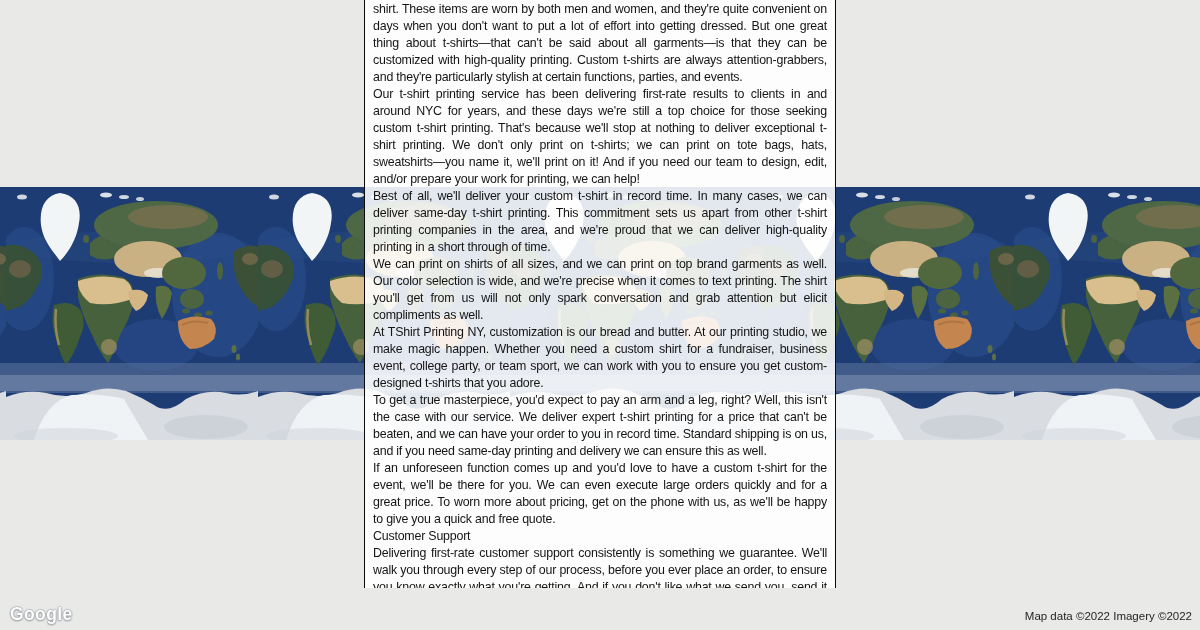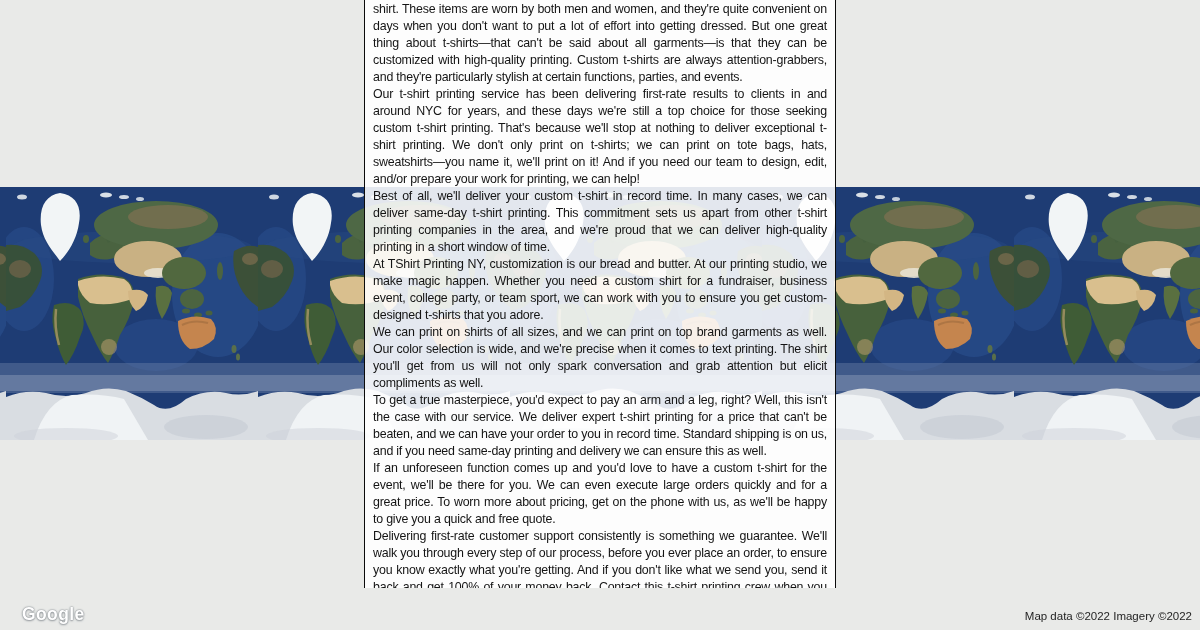--- a/index.html
+++ b/index.html
@@ -23,21 +23,21 @@
     padding:1px 8px 7px 8px;
     overflow:hidden;z-index:5;
   }
   .article-panel p.para{
     margin:0;text-align:justify;
     font-size:12.4px;line-height:17px;letter-spacing:-0.2px;
     color:#141414;
   }
   
   .google-logo{
-    position:absolute;left:22px;top:604px;z-index:6;
+    position:absolute;left:10px;top:604px;z-index:6;
     font-size:17.5px;font-weight:600;letter-spacing:0.4px;
     color:#ffffff;
     text-shadow:0 0 2px rgba(130,135,140,.95),0 0 1px rgba(130,135,140,.9),0 1px 2px rgba(150,155,160,.8);
     cursor:pointer;
   }
   
   .map-attribution{
     position:absolute;right:8px;top:610px;z-index:6;
     font-size:11.5px;color:#1f1f1f;letter-spacing:0;
   }
@@ -115,24 +115,25 @@
     <use href="#world-tile" x="510" y="0" width="252" height="253"></use>
     <use href="#world-tile" x="762" y="0" width="252" height="253"></use>
     <use href="#world-tile" x="1014" y="0" width="252" height="253"></use>
   </svg>
 </div>
 
 <div class="article-panel">
   <div>
       <p class="para">shirt. These items are worn by both men and women, and they're quite convenient on days when you don't want to put a lot of effort into getting dressed. But one great thing about t-shirts—that can't be said about all garments—is that they can be customized with high-quality printing. Custom t-shirts are always attention-grabbers, and they're particularly stylish at certain functions, parties, and events.</p>
       <p class="para">Our t-shirt printing service has been delivering first-rate results to clients in and around NYC for years, and these days we're still a top choice for those seeking custom t-shirt printing. That's because we'll stop at nothing to deliver exceptional t-shirt printing. We don't only print on t-shirts; we can print on tote bags, hats, sweatshirts—you name it, we'll print on it! And if you need our team to design, edit, and/or prepare your work for printing, we can help!</p>
-      <p class="para">Best of all, we'll deliver your custom t-shirt in record time. In many cases, we can deliver same-day t-shirt printing. This commitment sets us apart from other t-shirt printing companies in the area, and we're proud that we can deliver high-quality printing in a short window of time.</p>
+      <p class="para">Best of all, we'll deliver your custom t-shirt in record time. In many cases, we can deliver same-day t-shirt printing. This commitment sets us apart from other t-shirt printing companies in the area, and we're proud that we can deliver high-quality printing in a short through of time.</p>
+      <p class="para">We can print on shirts of all sizes, and we can print on top brand garments as well. Our color selection is wide, and we're precise when it comes to text printing. The shirt you'll get from us will not only spark conversation and grab attention but elicit compliments as well.</p>
       <p class="para">At TShirt Printing NY, customization is our bread and butter. At our printing studio, we make magic happen. Whether you need a custom shirt for a fundraiser, business event, college party, or team sport, we can work with you to ensure you get custom-designed t-shirts that you adore.</p>
-      <p class="para">We can print on shirts of all sizes, and we can print on top brand garments as well. Our color selection is wide, and we're precise when it comes to text printing. The shirt you'll get from us will not only spark conversation and grab attention but elicit compliments as well.</p>
       <p class="para">To get a true masterpiece, you'd expect to pay an arm and a leg, right? Well, this isn't the case with our service. We deliver expert t-shirt printing for a price that can't be beaten, and we can have your order to you in record time. Standard shipping is on us, and if you need same-day printing and delivery we can ensure this as well.</p>
       <p class="para">If an unforeseen function comes up and you'd love to have a custom t-shirt for the event, we'll be there for you. We can even execute large orders quickly and for a great price. To worn more about pricing, get on the phone with us, as we'll be happy to give you a quick and free quote.</p>
+      <p class="para">Customer Support</p>
       <p class="para">Delivering first-rate customer support consistently is something we guarantee. We'll walk you through every step of our process, before you ever place an order, to ensure you know exactly what you're getting. And if you don't like what we send you, send it back and get 100% of your money back. Contact this t-shirt printing crew when you need custom shirts.</p>
     </div>
 </div>
 
 <div class="google-logo">Google</div>
 
 <div class="map-attribution">Map data ©2022 Imagery ©2022</div>
 
 </body></html>

